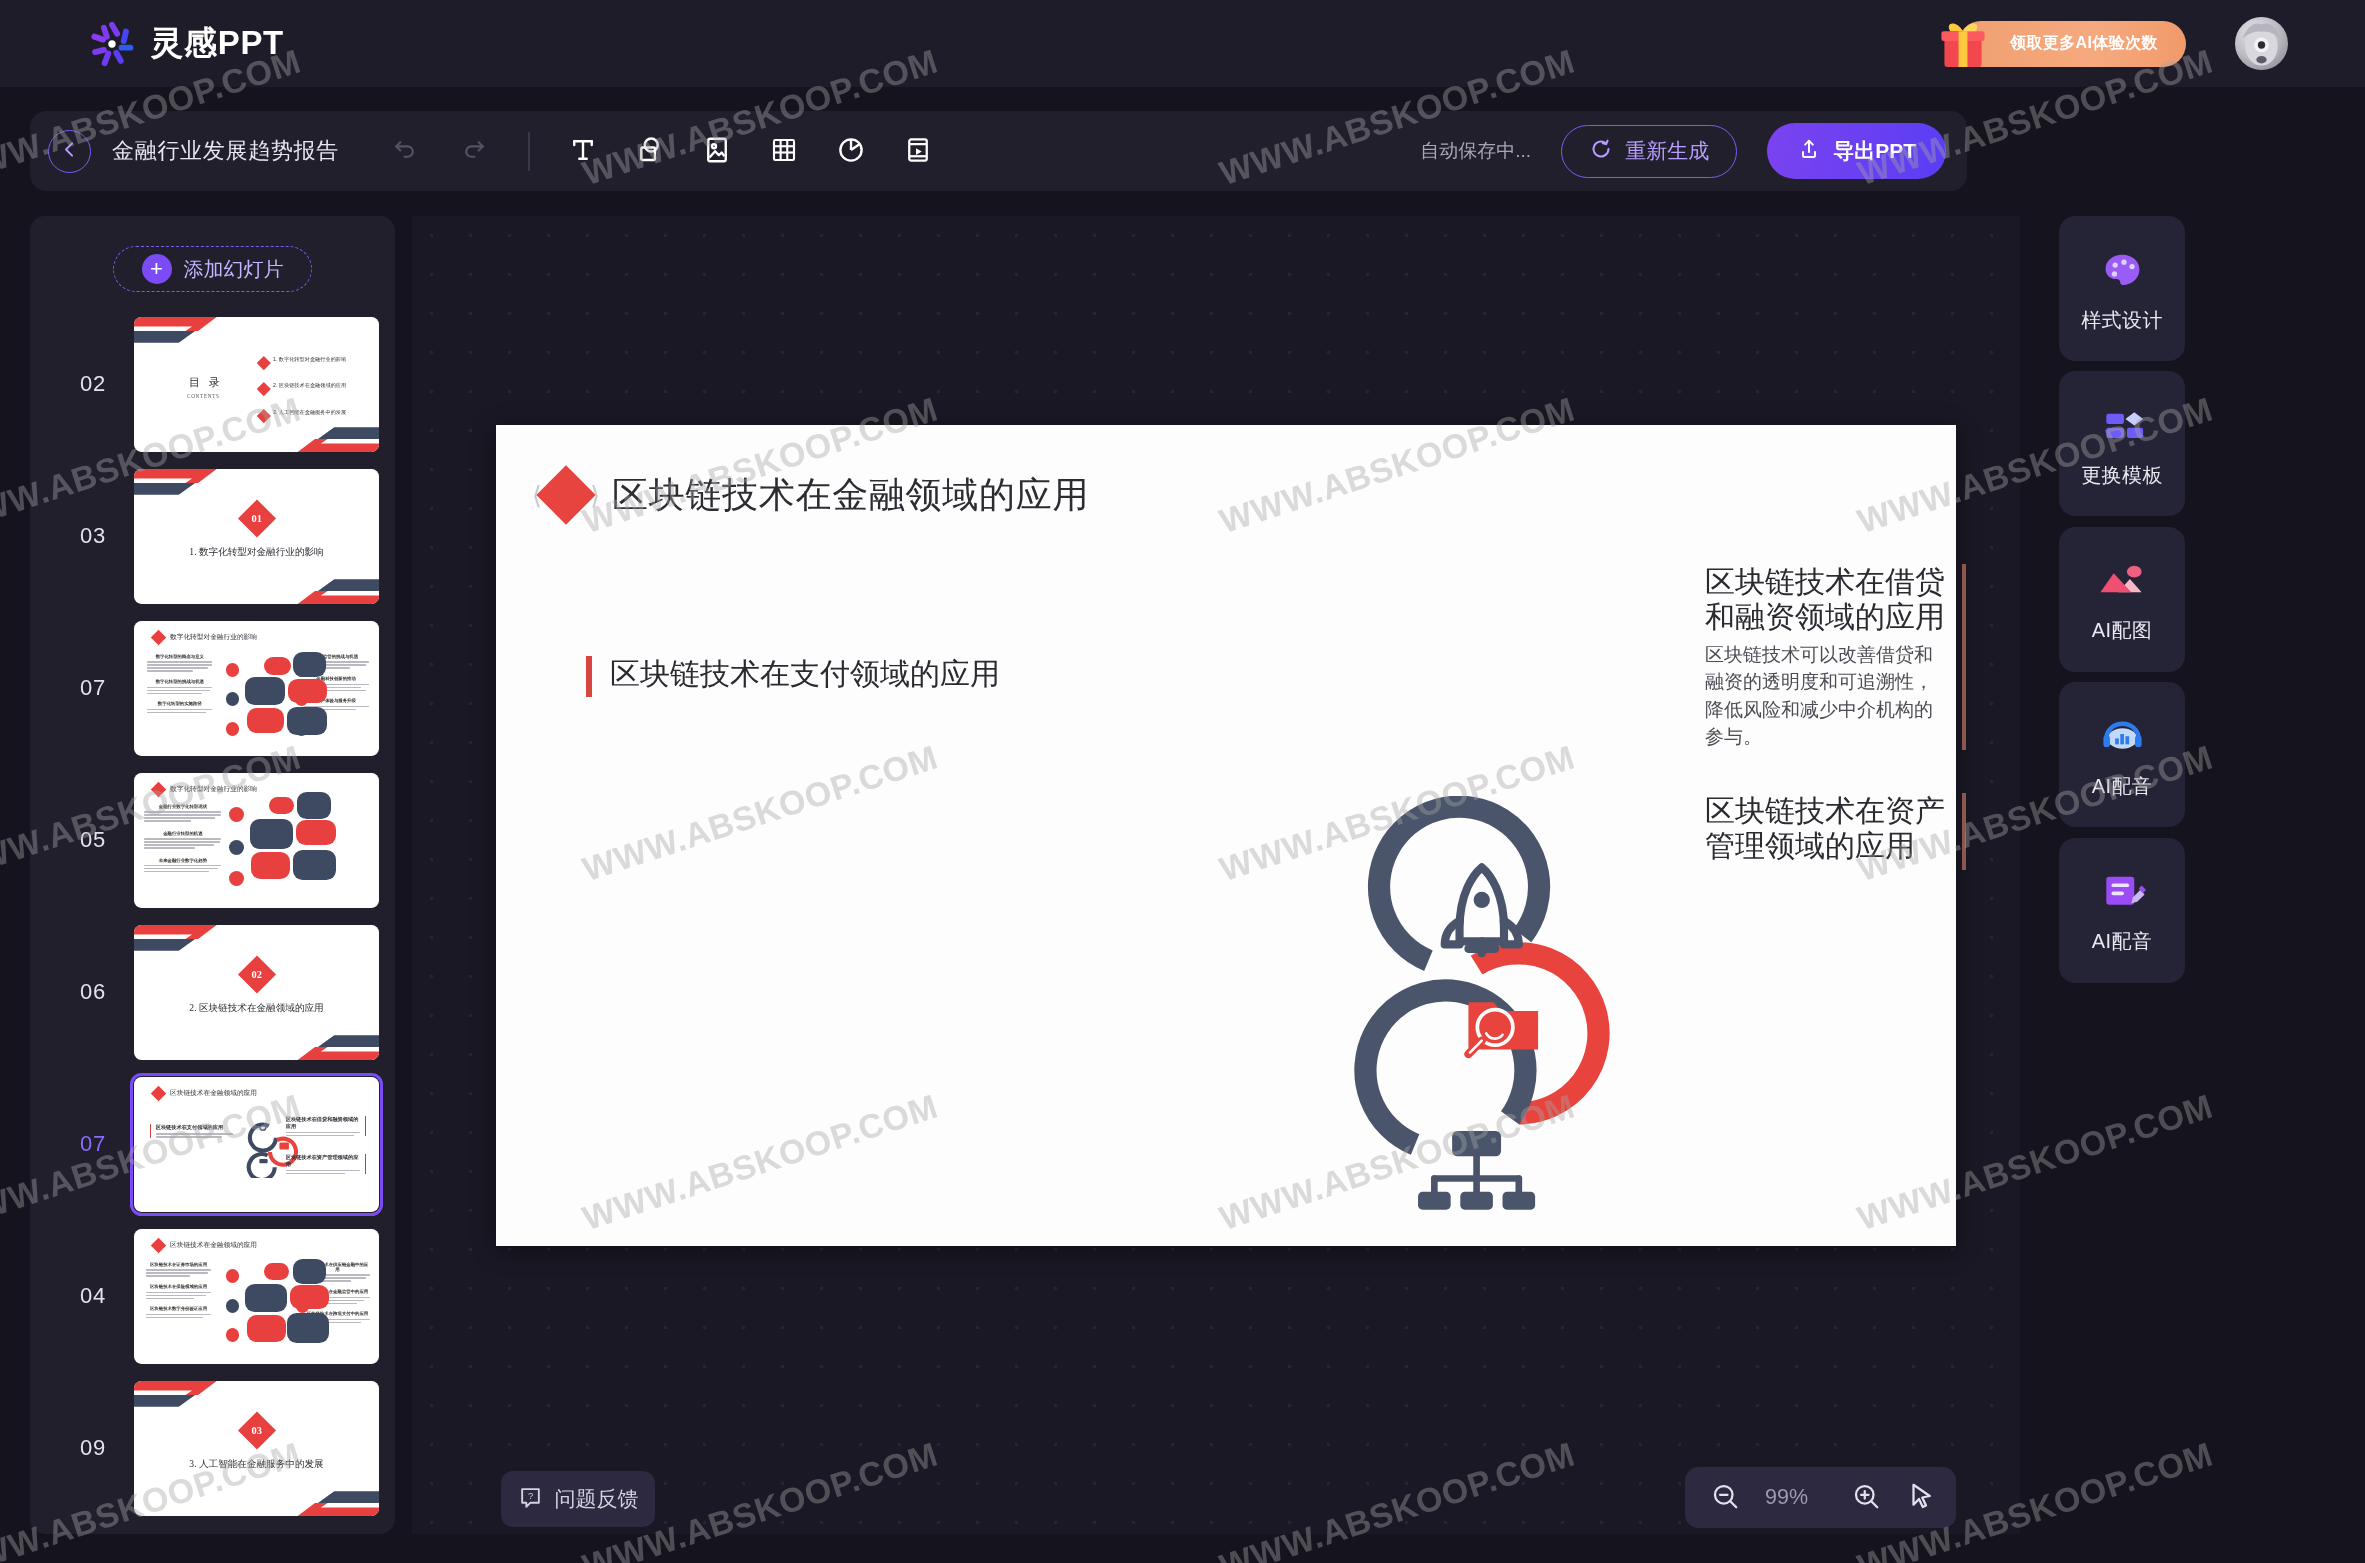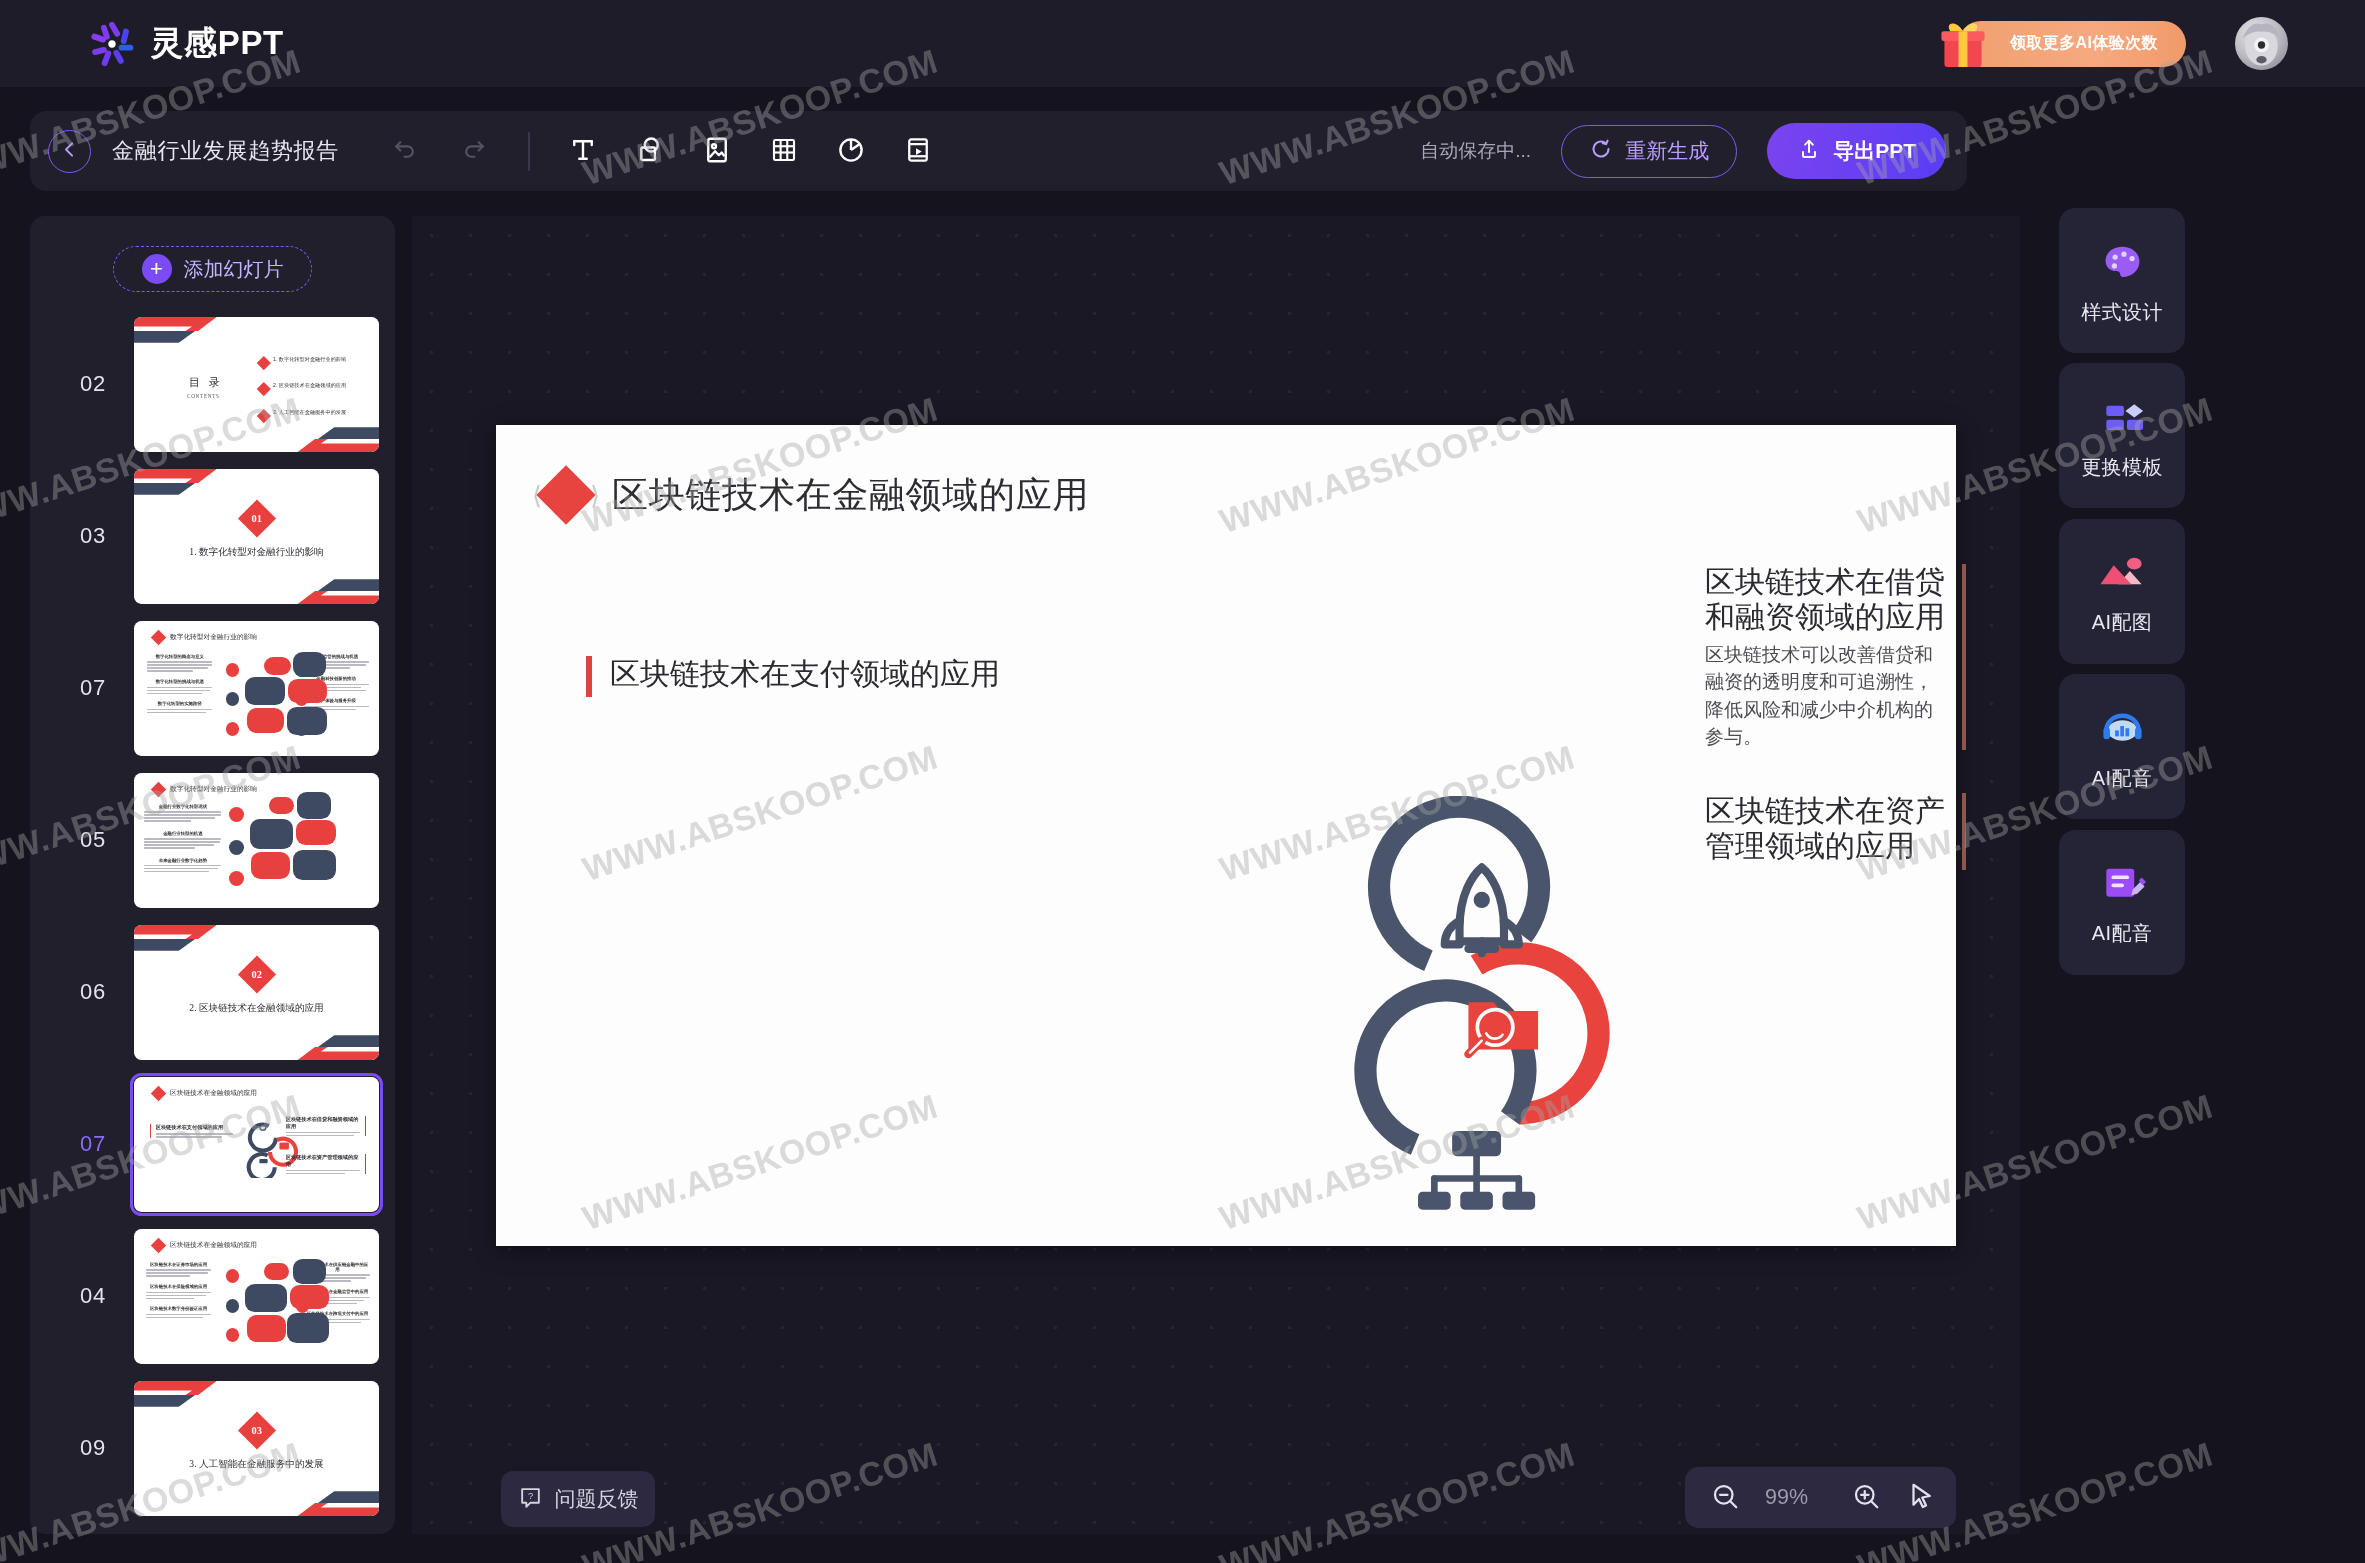--- a/index.html
+++ b/index.html
@@ -198,21 +198,21 @@
   .feedback span.lbl { color: #d4d2e0; font-size: 21px; }
   .zoombar {
     position: absolute; left: 1685px; top: 1467px; width: 271px; height: 61px;
     background: #2c2940; border-radius: 13.3px;
     display: flex; align-items: center; gap: 25px; padding: 0 25px; z-index: 50;
   }
   .zoom-pct { color: #9d9bb0; font-size: 21.5px; min-width: 61px; text-align: left; }
 
   
   .right-rail {
-    position: absolute; left: 2051px; top: 208px; width: 114px; z-index: 30; padding-left: 8px;
+    position: absolute; left: 2051px; top: 216px; width: 114px; z-index: 30; padding-left: 8px;
   }
   .rail-item {
     width: 126px; height: 145px; background: #252336; border-radius: 16.3px;
     margin-bottom: 10.4px; display: flex; flex-direction: column;
     align-items: center; justify-content: center; gap: 10.4px;
   }
   .rail-lbl { color: #e9e8f0; font-size: 20px; letter-spacing: 0.4px; }
   .rail-ico { width: 53px; height: 53px; }
 </style>
 </head>

